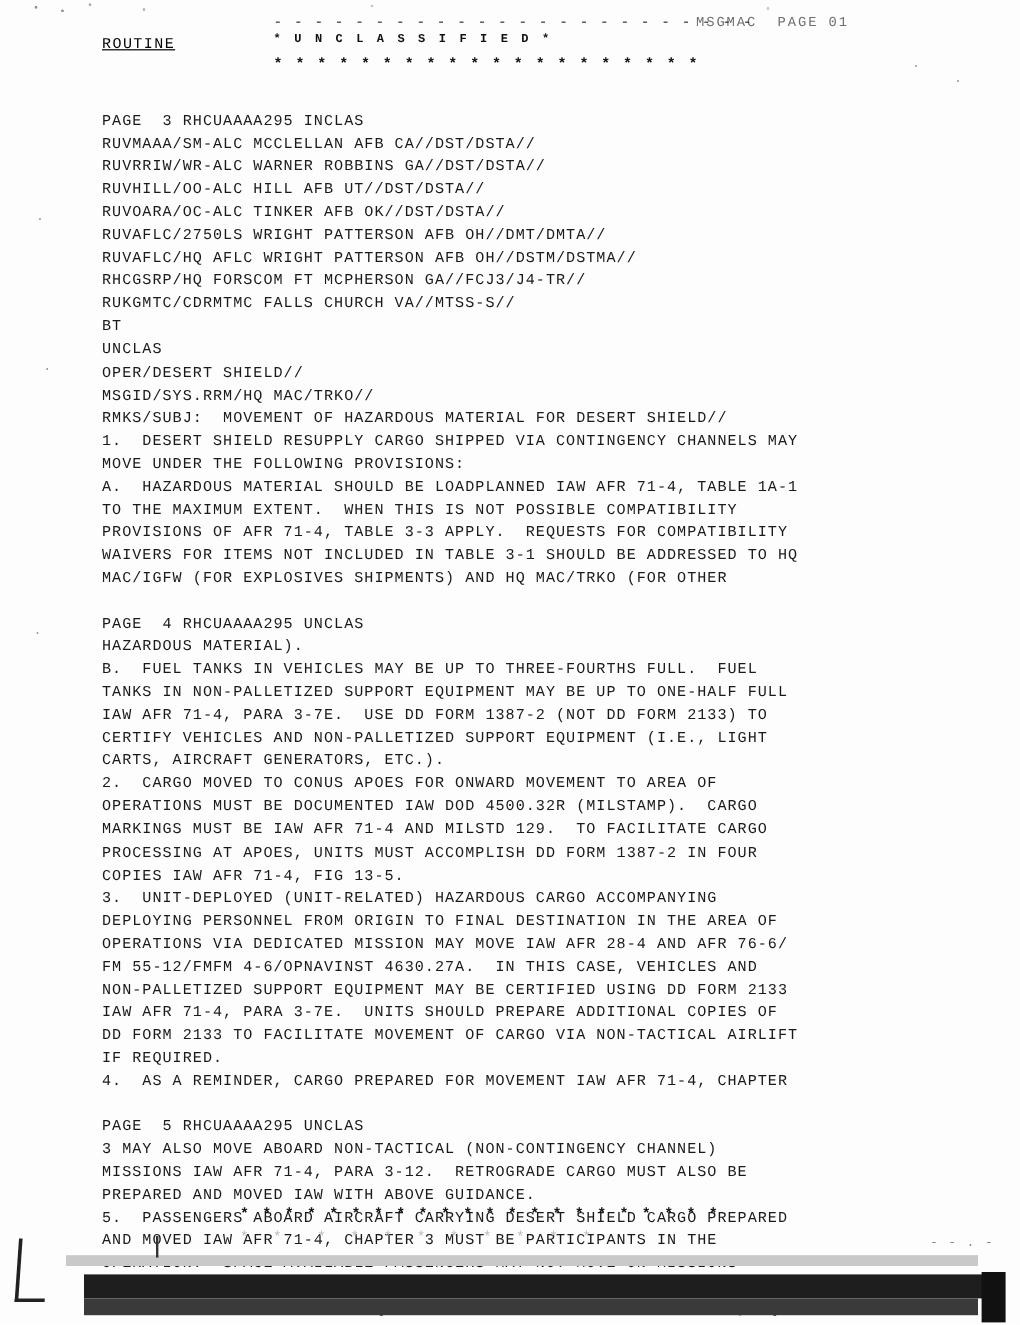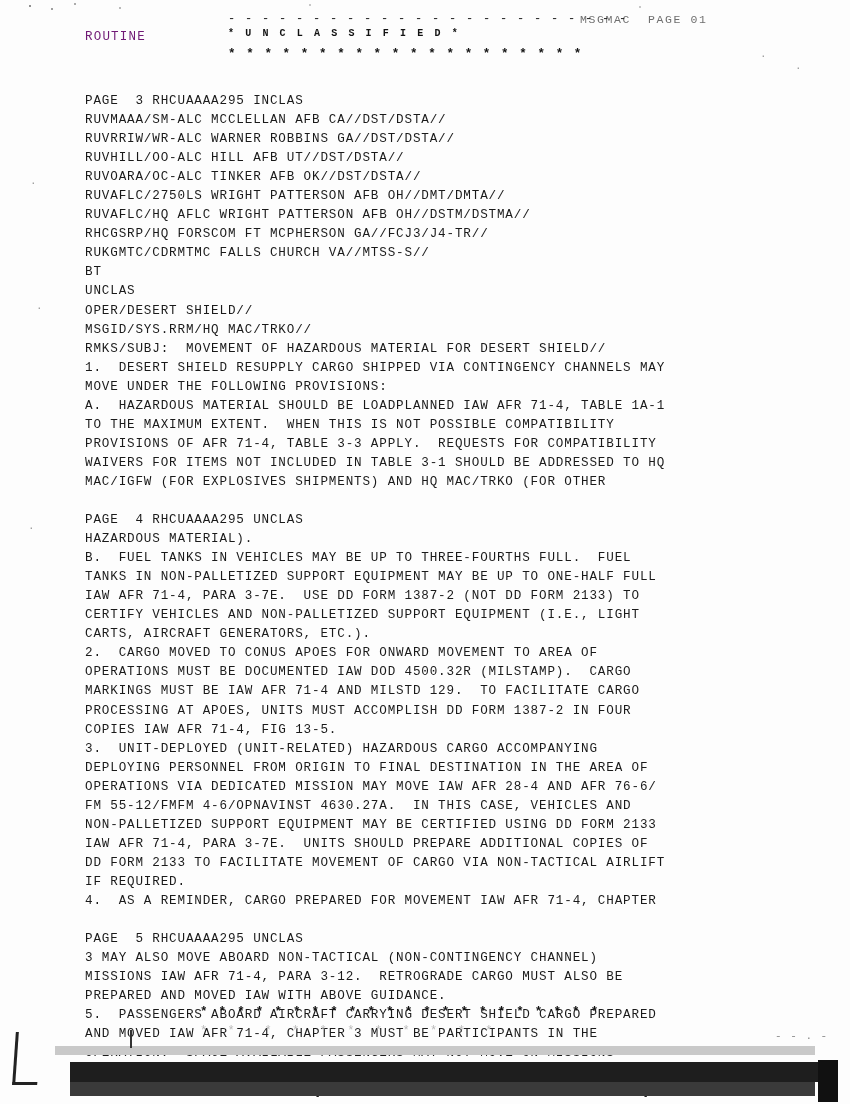--- a/index.html
+++ b/index.html
@@ -55,22 +55,23 @@
     color: #6f6f6f;
     white-space: pre;
   }
 
   .routine {
     position: absolute;
     left: 85px;
     top: 30px;
     font-size: 12.5px;
     letter-spacing: 1.2px;
-    color: #701a75;
-    white-space: pre;
+    color: #000000;
+    white-space: pre;
+    text-decoration: underline;
   }
 
   .dashline {
     position: absolute;
     left: 228px;
     top: 12px;
     font-size: 12px;
     letter-spacing: 1.3px;
     color: #1f1f1f;
     white-space: pre;

